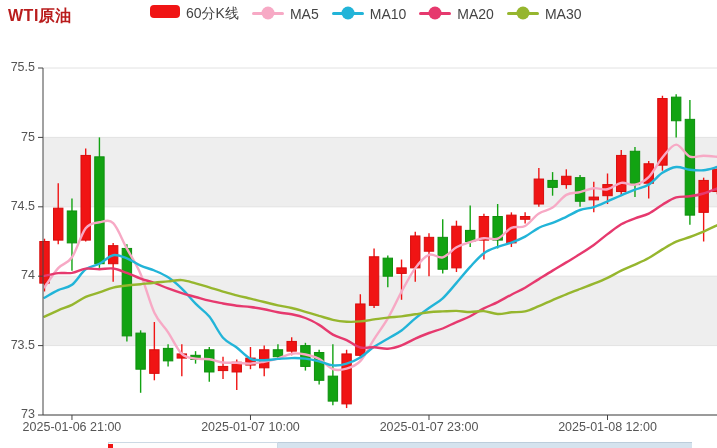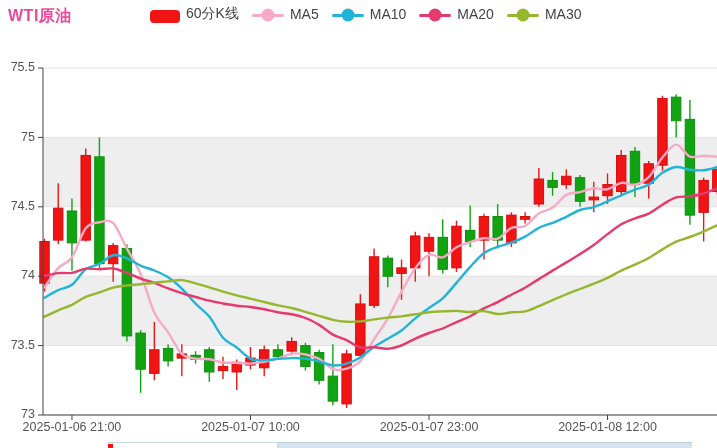--- a/index.html
+++ b/index.html
@@ -1,28 +1,28 @@
 <!DOCTYPE html>
 <html><head>
 <meta charset="utf-8">
 <style>
   html,body{margin:0;padding:0;}
   body{
     width:717px;height:448px;position:relative;overflow:hidden;background:#fff;
     font-family:"Liberation Sans","DejaVu Sans",sans-serif;
   }
   .page-title{
-    position:absolute;left:8px;top:6px;font-size:16px;font-weight:bold;color:#ec4899;
+    position:absolute;left:8px;top:6px;font-size:16px;font-weight:bold;color:#b91c1c;
     letter-spacing:.5px;
   }
   .legend{
     position:absolute;left:150px;top:3px;height:22px;
     display:flex;align-items:center;gap:13px;
   }
-  .legend-item{display:flex;align-items:flex-end;gap:6px;font-size:14px;color:#444;cursor:pointer;}
+  .legend-item{display:flex;align-items:flex-start;gap:6px;font-size:14px;color:#444;cursor:pointer;}
   .marker-candle{width:30px;height:13px;border-radius:4px;}
   .marker-line{position:relative;width:32px;height:14px;}
   .marker-line .bar{position:absolute;left:0;right:0;top:5.5px;height:3px;border-radius:2px;}
   .marker-line .dot{position:absolute;left:50%;top:50%;width:13px;height:13px;border-radius:50%;transform:translate(-50%,-50%);}
   #chart{position:absolute;left:0;top:0;}
   .slider-piece{position:absolute;height:6px;top:442px;}
   #slider-unselected{left:108px;width:170px;background:#fdfdfd;border:1px solid #ccd9e4;border-bottom:none;box-sizing:border-box;}
   #slider-selected{left:278px;width:414px;background:#d5e3ee;border-top:1px solid #bccddb;box-sizing:border-box;}
   #slider-mark{position:absolute;left:108px;top:444px;width:5px;height:4px;background:#f01414;}
 </style>

